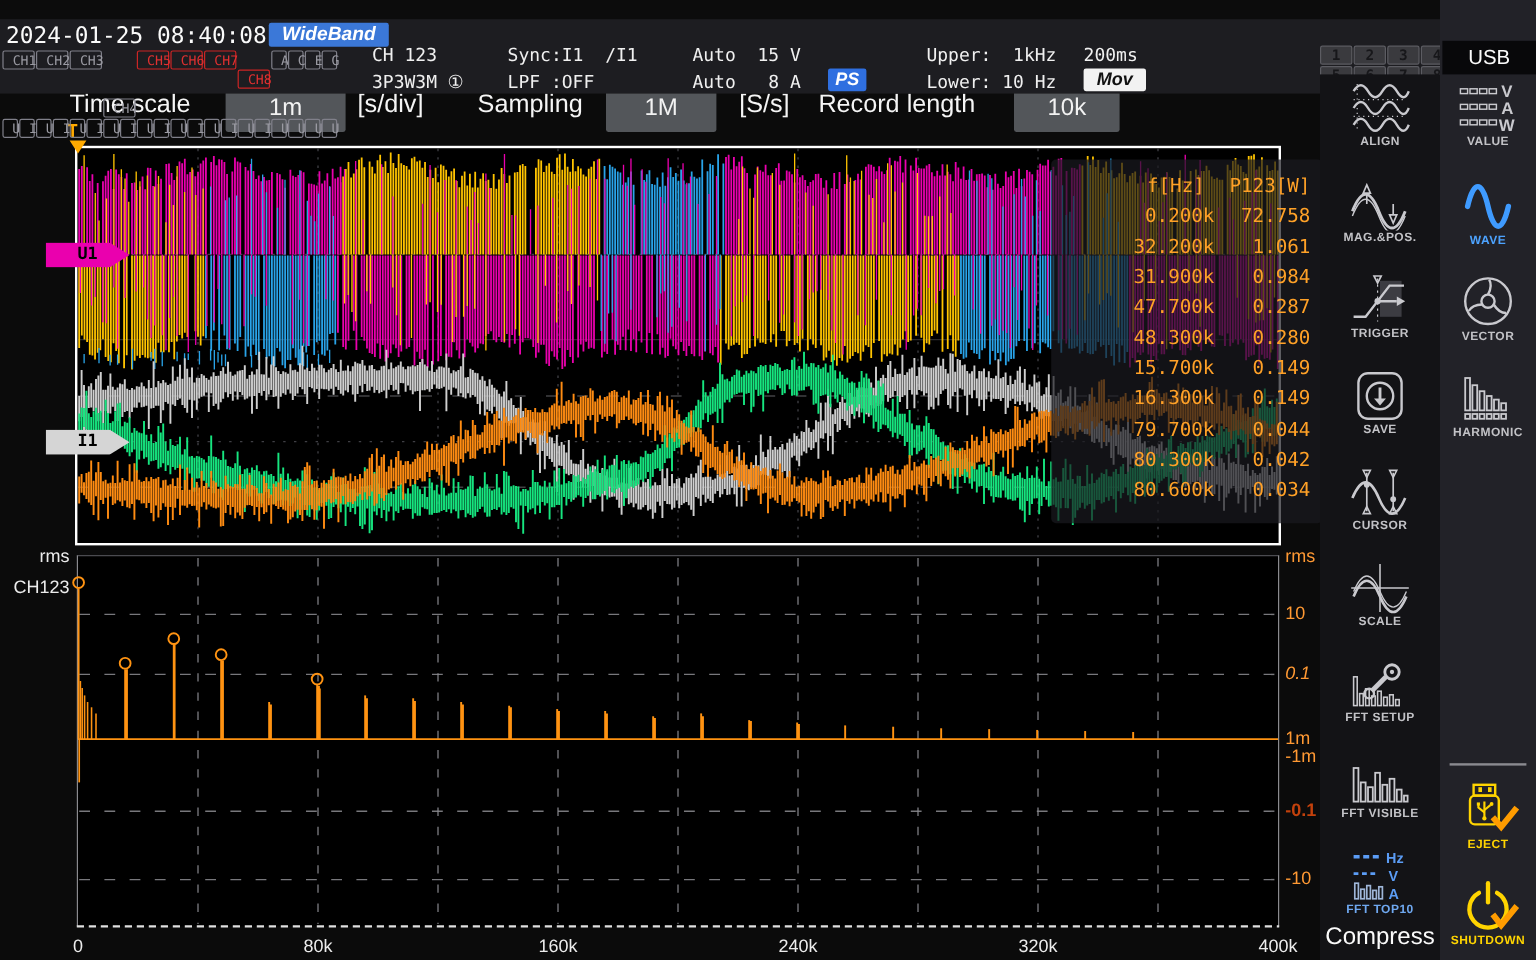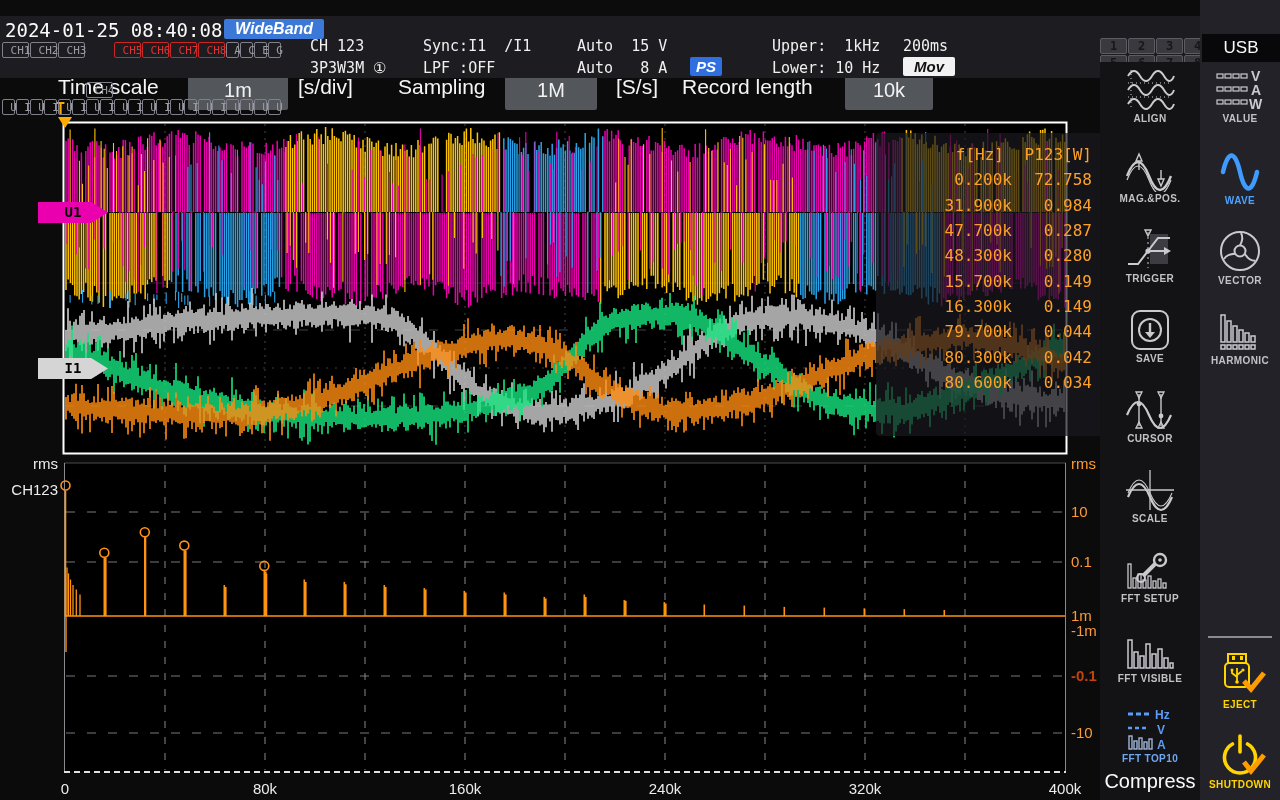--- a/index.html
+++ b/index.html
@@ -72,21 +72,21 @@
     <div class="badge-wideband">WideBand</div>
     <div id="ch-grid">
         <div class="chrow">
           <div class="chbox " style="width: 27px;">CH1</div>
           <div class="chbox " style="width: 27px;">CH2</div>
           <div class="chbox " style="width: 27px;">CH3</div>
           <div class="chbox " style="width: 27px; margin-top: 40px;">CH4</div>
           <div class="chbox red" style="width: 27px;">CH5</div>
           <div class="chbox red" style="width: 27px;">CH6</div>
           <div class="chbox red" style="width: 27px;">CH7</div>
-          <div class="chbox red" style="width: 27px;">CH8</div>
+          <div class="chbox red" style="width: 27px; margin-top: 16px;">CH8</div>
           <div class="chbox " style="width: 13px;">A</div>
           <div class="chbox " style="width: 13px;">C</div>
           <div class="chbox " style="width: 13px;">E</div>
           <div class="chbox " style="width: 13px;">G</div>
         </div>
         <div class="chrow">
           <div class="chbox" style="width: 13px;">U</div>
           <div class="chbox" style="width: 13px;">I</div>
           <div class="chbox" style="width: 13px;">U</div>
           <div class="chbox" style="width: 13px;">I</div>
@@ -252,21 +252,21 @@
   <div class="tmark-t">T</div>
   <div class="tmark-tri"></div>
   <div class="tag" style="left:38px;top:202px;background:#ea00ae">U1</div>
   <div class="tag" style="left:38px;top:358px;background:#d5d5d5">I1</div>
 
   <div class="axis-left" style="top:455px">rms</div>
   <div class="axis-left" style="top:481px">CH123</div>
   <div id="fft-ylabels">
       <div class="fft-ylab" style="top: 455px; color: rgb(255, 153, 51);">rms</div>
       <div class="fft-ylab" style="top: 503px; color: rgb(255, 153, 51);">10</div>
-      <div class="fft-ylab" style="top: 553px; color: rgb(255, 153, 51);">0.1</div>
+      <div class="fft-ylab" style="top: 553px; color: rgb(255, 153, 51); font-style: italic;">0.1</div>
       <div class="fft-ylab" style="top: 607px; color: rgb(255, 153, 51);">1m</div>
       <div class="fft-ylab" style="top: 622px; color: rgb(255, 153, 51);">-1m</div>
       <div class="fft-ylab" style="top: 667px; color: #c2410c; font-weight: bold;">-0.1</div>
       <div class="fft-ylab" style="top: 724px; color: rgb(255, 153, 51);">-10</div>
     </div>
   <div id="fft-xlabels">
       <div class="fft-xlab" style="left: 65px; top: 780px;">0</div>
       <div class="fft-xlab" style="left: 265px; top: 780px;">80k</div>
       <div class="fft-xlab" style="left: 465px; top: 780px;">160k</div>
       <div class="fft-xlab" style="left: 665px; top: 780px;">240k</div>
@@ -275,20 +275,24 @@
     </div>
 
   <div id="top10-table">
       <div class="trow thead">
         <span class="tc1">f[Hz]</span>
         <span class="tc2">P123[W]</span>
       </div>
       <div class="trow">
         <span class="tc1">0.200k</span>
         <span class="tc2">72.758</span>
+      </div>
+      <div class="trow">
+        <span class="tc1">32.200k</span>
+        <span class="tc2">1.061</span>
       </div>
       <div class="trow">
         <span class="tc1">31.900k</span>
         <span class="tc2">0.984</span>
       </div>
       <div class="trow">
         <span class="tc1">47.700k</span>
         <span class="tc2">0.287</span>
       </div>
       <div class="trow">

